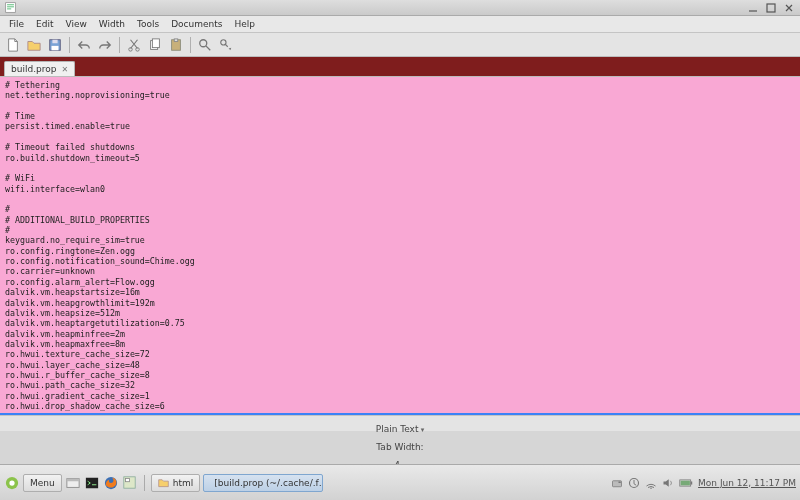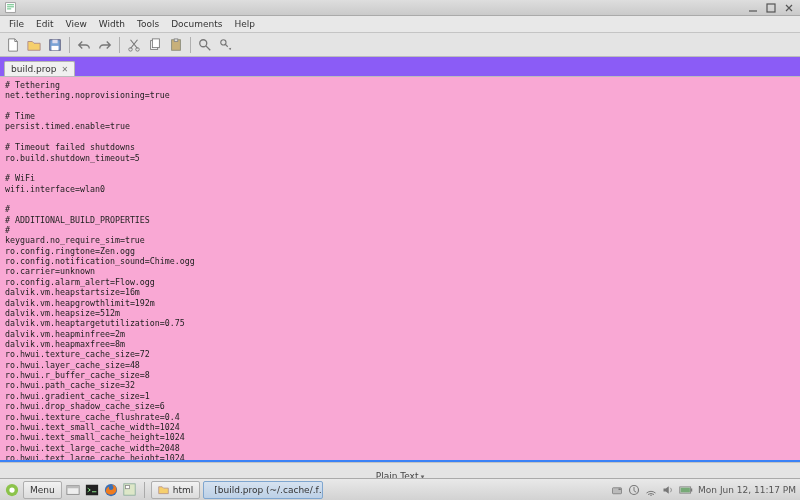--- a/index.html
+++ b/index.html
@@ -53,21 +53,21 @@
 }
 .tool-btn {
   width: 20px; height: 20px;
   display:inline-flex; align-items:center; justify-content:center;
   cursor:pointer; color:#555; border-radius:2px;
 }
 .tool-sep { width:1px; height:16px; background:#b0b0b0; margin:0 3px; }
 
 .tabrow {
   height: 20px;
-  background: #8b5cf6;
+  background: #7f1d1d;
   border-bottom: 1px solid #bcbcbc;
   display:flex;
   align-items:flex-end;
   padding-left: 4px;
 }
 .tab {
   background:#f0f0f0;
   border:1px solid #b5b5b5;
   border-bottom:none;
   border-radius: 2px 2px 0 0;
@@ -102,47 +102,48 @@
   font-size:9px;
   color:#444;
   padding: 0 6px;
   gap:8px;
   flex-direction:column;
 }
 .statusbar .spacer { flex:1; }
 .statusbar .dd::after { content:" ▾"; font-size:7px; color:#666;}
 
 .taskbar {
-  height:22px;
+  height:36px;
   background:linear-gradient(#e9e9e9,#d2d2d2);
   border-top:1px solid #aaa;
   display:flex;
   align-items:center;
   padding:0 4px;
   gap:3px;
   font-size:9px;
   color:#333;
+  margin-top:33px;
 }
 .task-btn {
   height:18px;
   padding:0 6px;
   background:linear-gradient(#f2f2f2,#dcdcdc);
   border:1px solid #aeaeae;
   border-radius:2px;
   display:inline-flex;
   align-items:center;
   gap:4px;
   cursor:pointer;
   max-width:120px;
   overflow:hidden;
   white-space:nowrap;
 }
 .task-btn.active { background:linear-gradient(#d6e2f0,#bcd0e6); border-color:#7fa6cf;}
 .launcher-icon { width:16px; height:16px; display:inline-flex; align-items:center; justify-content:center;}
-.taskbar .tray { margin-left:auto; display:flex; gap:5px; color:#555;}
+.taskbar .tray { margin-left:auto; display:flex; gap:5px; color:#555;text-decoration:underline;}
 .tray span { display:inline-flex; align-items:center;}
 svg { display:block; }
 </style>
 </head>
 <body>
 
 <div class="titlebar">
   <span class="icon">
     <svg width="11" height="11" viewBox="0 0 16 16">
         <rect x="1" y="1" width="14" height="14" fill="#fff" stroke="#888"></rect>

